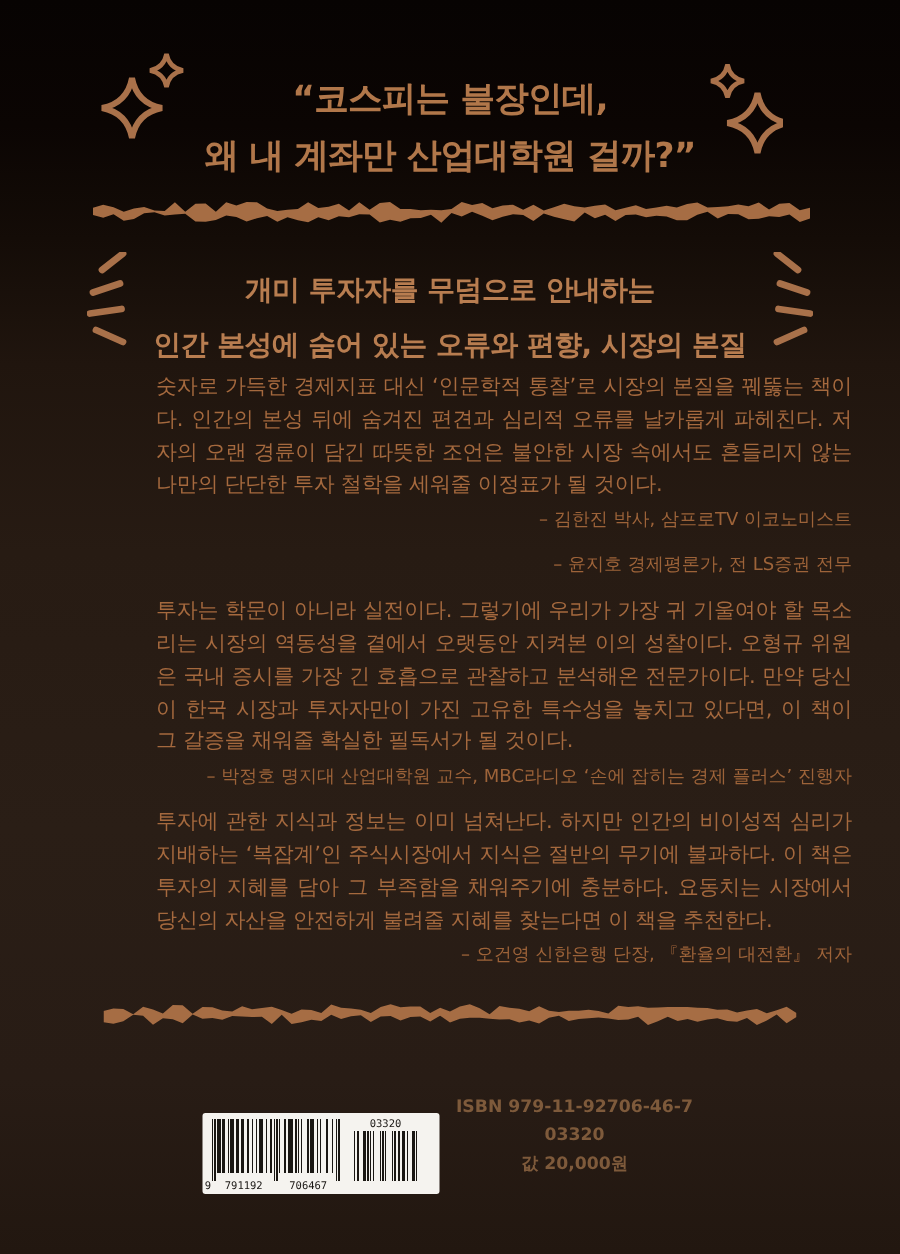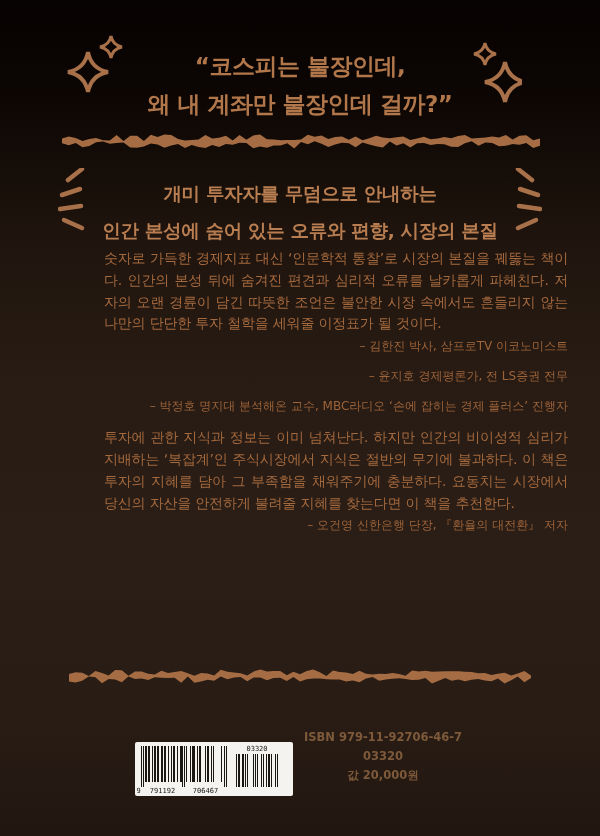--- a/index.html
+++ b/index.html
@@ -58,21 +58,21 @@
       <path d="M22,18 Q25.2,34.8 42,38 Q25.2,41.2 22,58 Q18.8,41.2 2,38 Q18.8,34.8 22,18 Z" fill="none" stroke="#a9714a" stroke-width="4" stroke-linejoin="miter"></path>
       <path d="M45,2 Q46.76,11.24 56,13 Q46.76,14.76 45,24 Q43.24,14.76 34,13 Q43.24,11.24 45,2 Z" fill="none" stroke="#a9714a" stroke-width="3" stroke-linejoin="miter"></path>
     </svg>
   <svg id="sparkle-right" class="sparkle" width="50" height="66" viewBox="0 0 50 66">
       <path d="M13,3 Q14.76,12.24 24,14 Q14.76,15.76 13,25 Q11.24,15.76 2,14 Q11.24,12.24 13,3 Z" fill="none" stroke="#a9714a" stroke-width="3" stroke-linejoin="miter"></path>
       <path d="M33,22 Q36.2,38.8 53,42 Q36.2,45.2 33,62 Q29.8,45.2 13,42 Q29.8,38.8 33,22 Z" fill="none" stroke="#a9714a" stroke-width="4" stroke-linejoin="miter"></path>
     </svg>
 
   <div class="quote">
     <div>“코스피는 불장인데,</div>
-    <div>왜 내 계좌만 불장인데 걸까?”</div>
+    <div>왜 내 계좌만 산업대학원 걸까?”</div>
   </div>
 
   <svg id="div1" class="divider" width="478" height="16" viewBox="0 0 478 16">
       <path d="M0.0,5.5L6.8,3.5L13.7,5.1L20.5,8.1L27.3,6.0L34.1,5.0L41.0,7.3L47.8,7.6L54.6,1.9L61.5,8.1L68.3,2.8L75.1,2.7L81.9,8.1L88.8,1.8L95.6,4.0L102.4,1.6L109.3,1.9L116.1,6.0L122.9,7.6L129.7,6.9L136.6,6.4L143.4,1.9L150.2,5.6L157.1,4.8L163.9,2.8L170.7,7.4L177.5,1.9L184.4,6.8L191.2,2.4L198.0,1.6L204.9,6.3L211.7,6.4L218.5,7.2L225.3,6.9L232.2,7.1L239.0,6.4L245.8,1.7L252.7,3.7L259.5,2.4L266.3,5.9L273.1,4.0L280.0,3.5L286.8,6.8L293.6,3.5L300.5,7.3L307.3,5.2L314.1,2.8L320.9,4.5L327.8,5.3L334.6,4.2L341.4,3.4L348.3,7.1L355.1,5.5L361.9,3.8L368.7,6.3L375.6,5.4L382.4,4.1L389.2,5.3L396.1,3.0L402.9,2.0L409.7,5.4L416.5,5.0L423.4,4.5L430.2,3.4L437.0,4.5L443.9,2.0L450.7,6.6L457.5,2.8L464.3,2.3L471.2,7.2L478.0,5.5L478.0,12.7L471.2,15.0L464.3,10.0L457.5,11.7L450.7,11.1L443.9,12.8L437.0,13.2L430.2,9.9L423.4,9.6L416.5,12.7L409.7,8.2L402.9,10.2L396.1,13.9L389.2,13.8L382.4,11.3L375.6,10.9L368.7,11.9L361.9,10.0L355.1,10.3L348.3,14.4L341.4,10.2L334.6,12.5L327.8,8.6L320.9,14.6L314.1,13.2L307.3,11.5L300.5,9.4L293.6,14.3L286.8,10.3L280.0,9.8L273.1,11.5L266.3,13.9L259.5,10.8L252.7,8.2L245.8,11.3L239.0,9.0L232.2,15.5L225.3,10.2L218.5,12.4L211.7,12.5L204.9,14.8L198.0,13.5L191.2,15.3L184.4,10.0L177.5,9.8L170.7,11.8L163.9,11.1L157.1,13.9L150.2,11.9L143.4,15.1L136.6,13.9L129.7,11.9L122.9,14.9L116.1,11.0L109.3,12.5L102.4,14.7L95.6,11.6L88.8,10.6L81.9,13.6L75.1,14.8L68.3,14.6L61.5,9.5L54.6,10.0L47.8,10.7L41.0,8.5L34.1,9.2L27.3,13.0L20.5,14.2L13.7,9.9L6.8,12.2L0.0,10.3Z" fill="#a66d44"></path>
     </svg>
 
   <svg id="rays-left" class="rays" width="34" height="64" viewBox="0 0 34 64">
       <line x1="10" y1="12" x2="24" y2="1" stroke="#a9714a" stroke-width="4.5" stroke-linecap="round"></line>
       <line x1="4" y1="27" x2="22" y2="21" stroke="#a9714a" stroke-width="4.5" stroke-linecap="round"></line>
       <line x1="2" y1="41" x2="23" y2="38" stroke="#a9714a" stroke-width="4.5" stroke-linecap="round"></line>
@@ -92,21 +92,22 @@
 
   <div class="reviews">
     <div class="review">
       <p class="review-text">숫자로 가득한 경제지표 대신 ‘인문학적 통찰’로 시장의 본질을 꿰뚫는 책이다. 인간의 본성 뒤에 숨겨진 편견과 심리적 오류를 날카롭게 파헤친다. 저자의 오랜 경륜이 담긴 따뜻한 조언은 불안한 시장 속에서도 흔들리지 않는 나만의 단단한 투자 철학을 세워줄 이정표가 될 것이다.</p>
       <p class="review-attr">– 김한진 박사, 삼프로TV 이코노미스트</p>
     </div>
     <div class="review">
       <p class="review-attr">– 윤지호 경제평론가, 전 LS증권 전무</p>
     </div>
     <div class="review">
-      <p class="review-attr">– 박정호 명지대 분석해온 교수, MBC라디오 ‘손에 잡히는 경제 플러스’ 진행자</p>
+      <p class="review-text">투자는 학문이 아니라 실전이다. 그렇기에 우리가 가장 귀 기울여야 할 목소리는 시장의 역동성을 곁에서 오랫동안 지켜본 이의 성찰이다. 오형규 위원은 국내 증시를 가장 긴 호흡으로 관찰하고 분석해온 전문가이다. 만약 당신이 한국 시장과 투자자만이 가진 고유한 특수성을 놓치고 있다면, 이 책이 그 갈증을 채워줄 확실한 필독서가 될 것이다.</p>
+      <p class="review-attr">– 박정호 명지대 산업대학원 교수, MBC라디오 ‘손에 잡히는 경제 플러스’ 진행자</p>
     </div>
     <div class="review">
       <p class="review-text">투자에 관한 지식과 정보는 이미 넘쳐난다. 하지만 인간의 비이성적 심리가 지배하는 ‘복잡계’인 주식시장에서 지식은 절반의 무기에 불과하다. 이 책은 투자의 지혜를 담아 그 부족함을 채워주기에 충분하다. 요동치는 시장에서 당신의 자산을 안전하게 불려줄 지혜를 찾는다면 이 책을 추천한다.</p>
       <p class="review-attr">– 오건영 신한은행 단장, 『환율의 대전환』 저자</p>
     </div>
   </div>
 
   <svg id="div2" class="divider" width="462" height="16" viewBox="0 0 462 16">
       <path d="M0.0,6.0L6.6,4.3L13.2,4.7L19.8,8.1L26.4,3.1L33.0,5.0L39.6,7.6L46.2,2.0L52.8,2.2L59.4,7.8L66.0,3.4L72.6,3.5L79.2,5.7L85.8,6.4L92.4,2.8L99.0,4.9L105.6,4.0L112.2,3.1L118.8,5.3L125.4,7.8L132.0,5.0L138.6,5.4L145.2,7.4L151.8,1.7L158.4,3.8L165.0,4.4L171.6,5.2L178.2,7.4L184.8,3.4L191.4,1.5L198.0,3.5L204.6,3.0L211.2,3.0L217.8,7.3L224.4,3.8L231.0,6.3L237.6,3.0L244.2,1.5L250.8,4.2L257.4,8.1L264.0,2.6L270.6,3.9L277.2,4.5L283.8,6.1L290.4,2.8L297.0,5.8L303.6,6.6L310.2,5.8L316.8,5.9L323.4,5.1L330.0,6.0L336.6,7.7L343.2,2.5L349.8,3.4L356.4,2.8L363.0,3.8L369.6,3.6L376.2,3.3L382.8,3.3L389.4,3.3L396.0,3.8L402.6,4.0L409.2,5.2L415.8,5.0L422.4,7.0L429.0,5.7L435.6,4.7L442.2,7.5L448.8,5.5L455.4,3.1L462.0,7.4L462.0,10.0L455.4,14.2L448.8,8.4L442.2,12.3L435.6,15.4L429.0,10.6L422.4,13.2L415.8,12.6L409.2,10.9L402.6,11.7L396.0,13.2L389.4,11.4L382.8,12.7L376.2,9.9L369.6,12.8L363.0,15.4L356.4,9.9L349.8,11.7L343.2,12.0L336.6,11.0L330.0,10.3L323.4,10.8L316.8,11.4L310.2,12.7L303.6,9.1L297.0,10.5L290.4,14.3L283.8,12.4L277.2,13.6L270.6,11.5L264.0,11.6L257.4,11.2L250.8,10.5L244.2,10.5L237.6,11.2L231.0,13.6L224.4,9.1L217.8,13.0L211.2,9.7L204.6,10.0L198.0,12.3L191.4,9.4L184.8,9.6L178.2,13.3L171.6,8.9L165.0,9.5L158.4,11.3L151.8,8.5L145.2,12.7L138.6,11.8L132.0,13.5L125.4,14.7L118.8,8.5L112.2,14.7L105.6,9.8L99.0,10.0L92.4,9.7L85.8,9.3L79.2,11.9L72.6,10.6L66.0,11.1L59.4,8.4L52.8,14.2L46.2,11.5L39.6,10.9L33.0,15.2L26.4,9.2L19.8,8.5L13.2,12.8L6.6,14.5L0.0,13.5Z" fill="#a66d44"></path>
     </svg>

